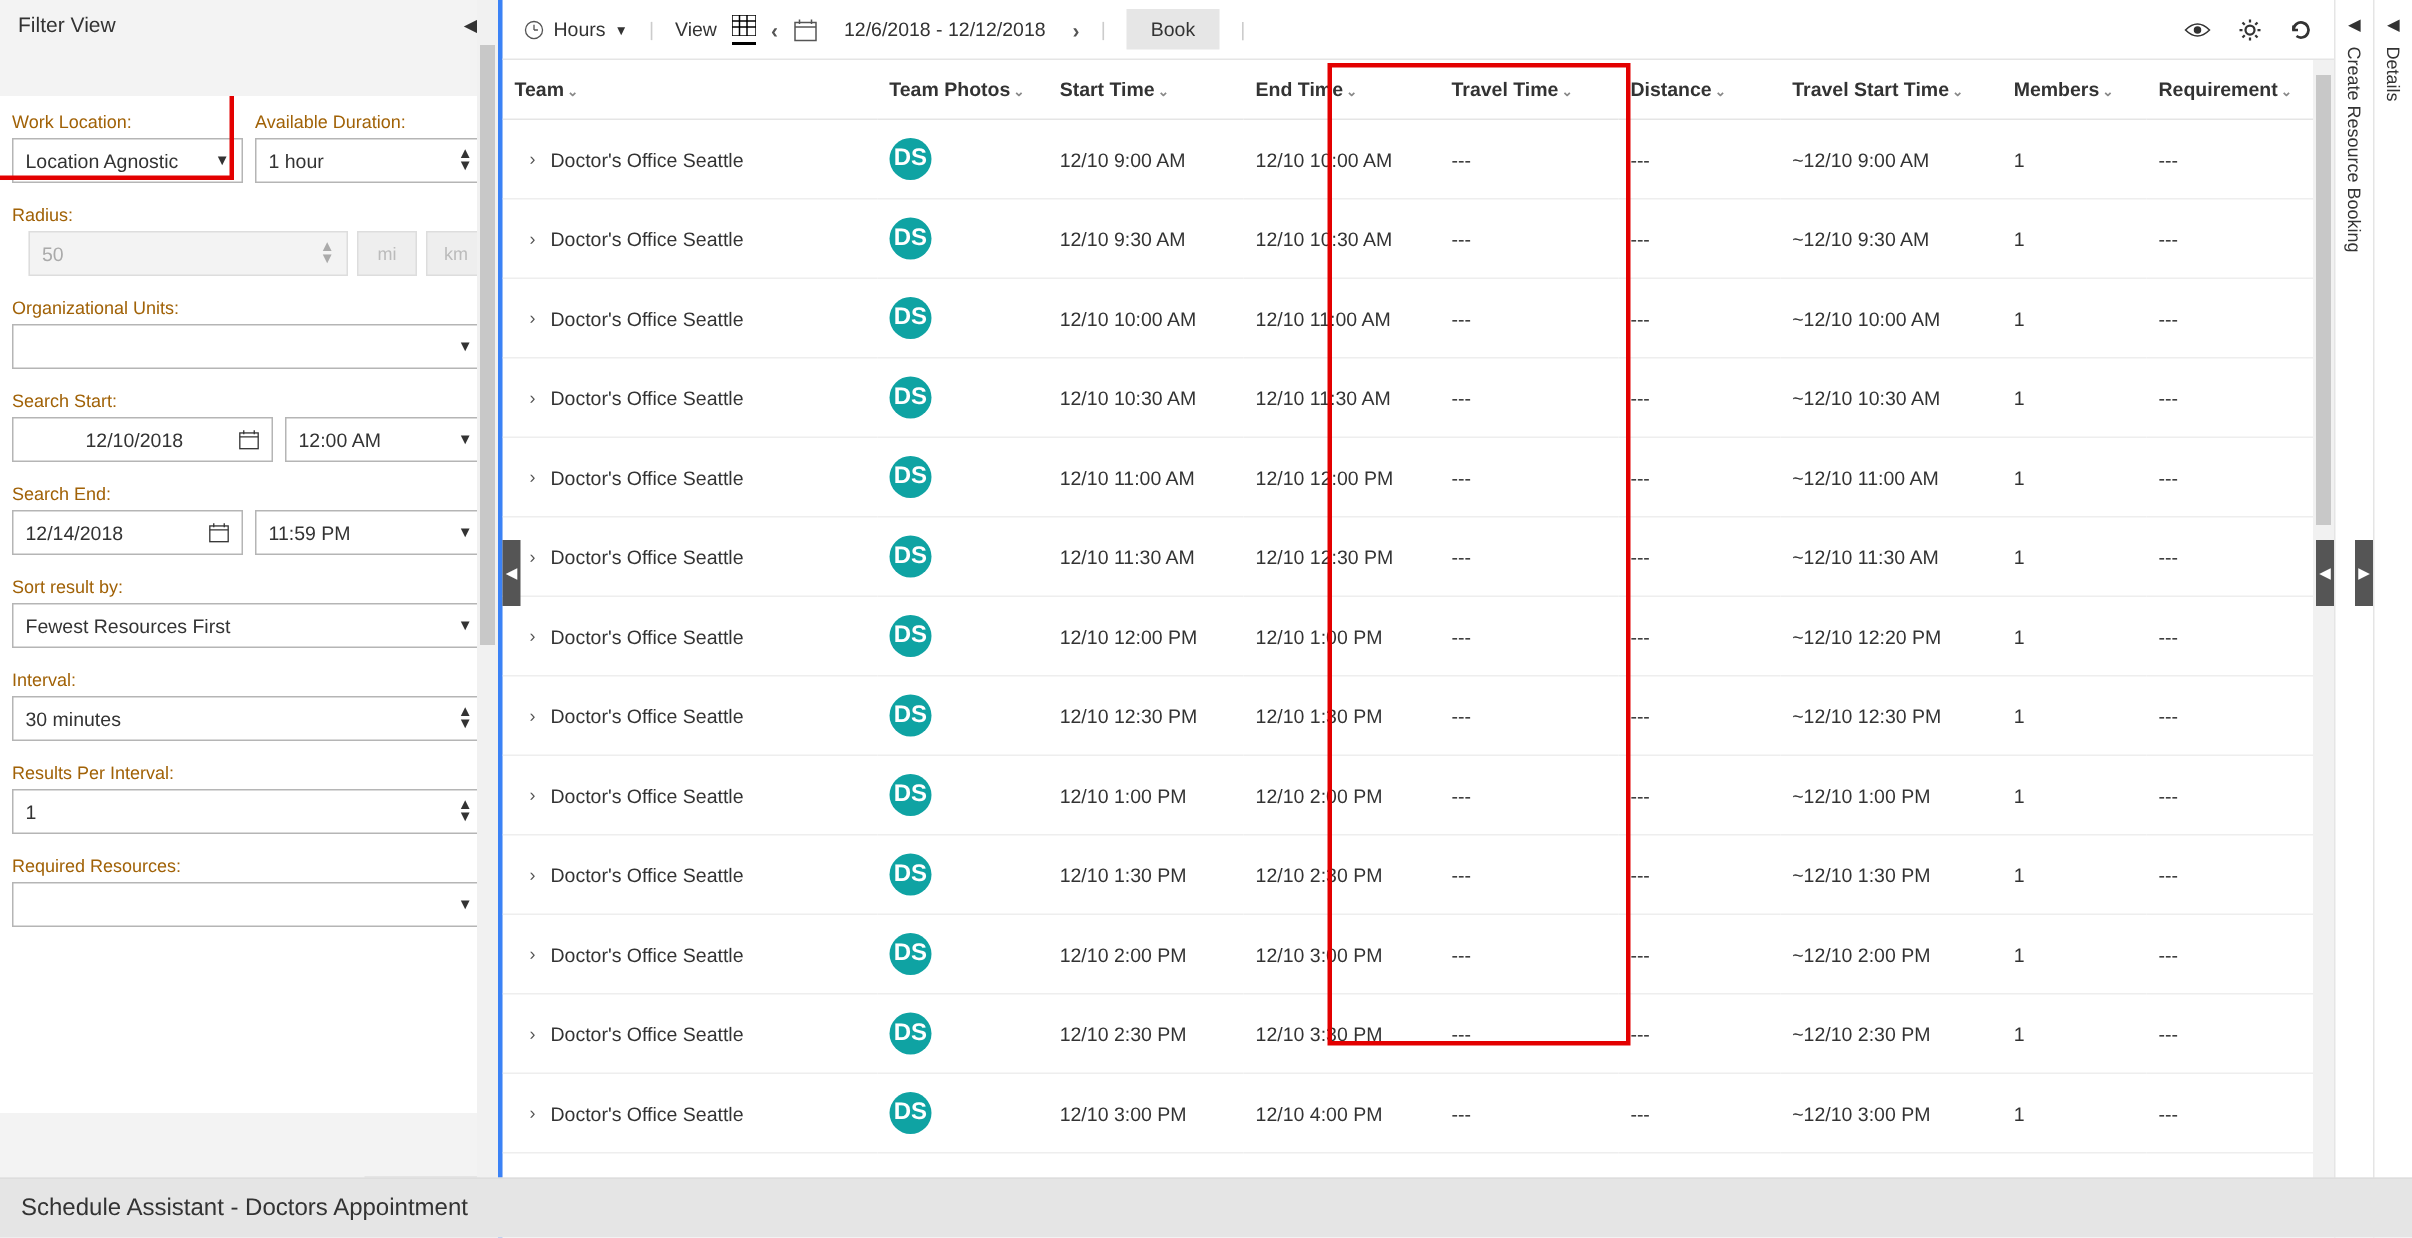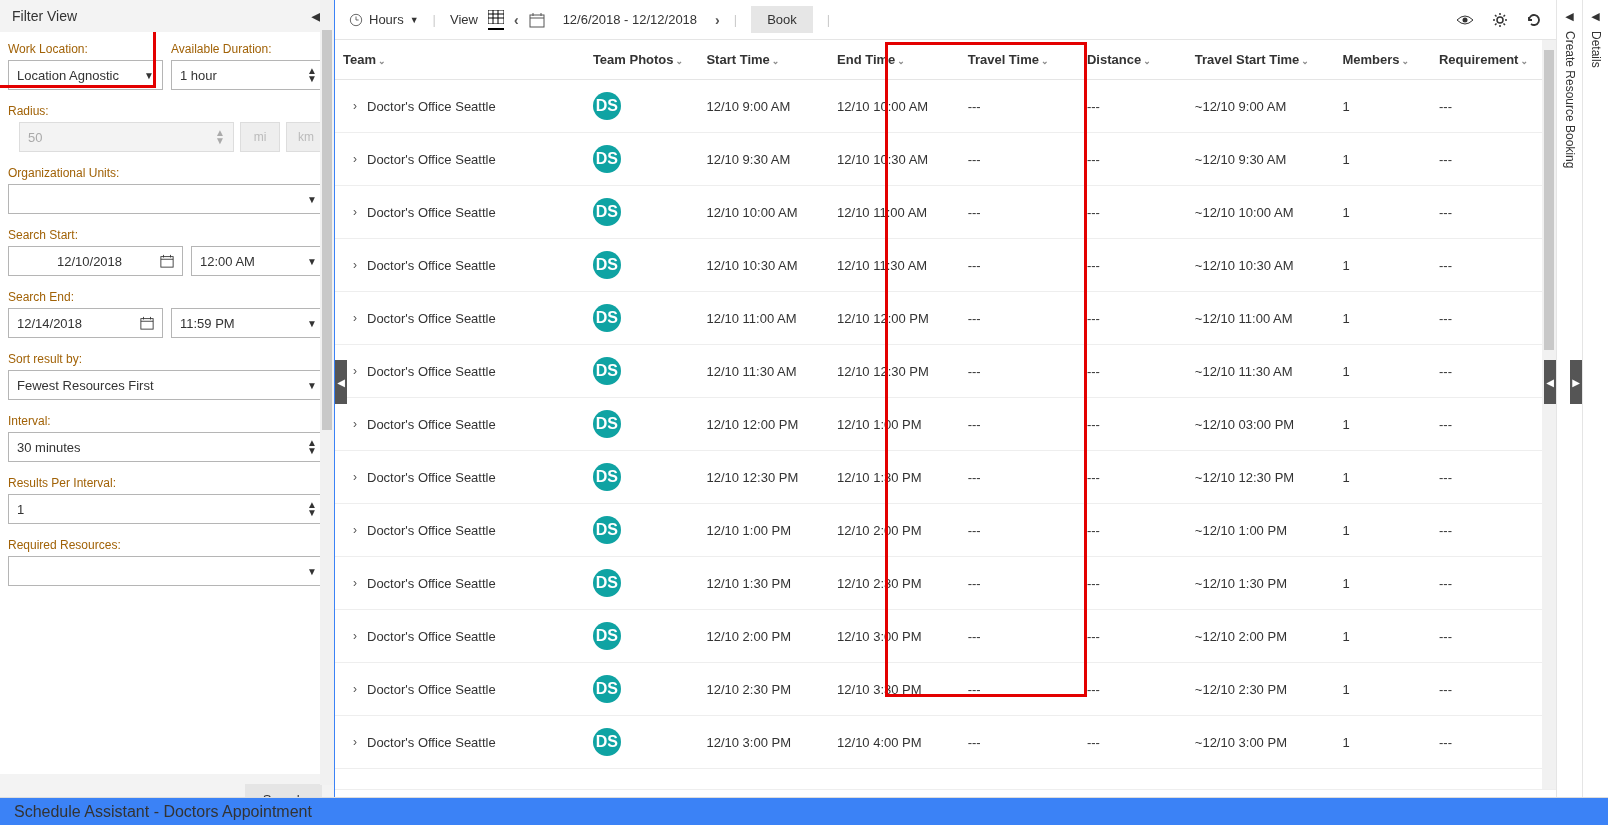--- a/index.html
+++ b/index.html
@@ -16,22 +16,23 @@
     width: 1608px;
     height: 825px;
     position: relative;
   }
   
   .left-panel {
     width: 335px;
     background: #f3f3f3;
     display: flex;
     flex-direction: column;
-    border-right: 1px solid #3b82f6;
+    border-right: 3px solid #3b82f6;
     position: relative;
+    gap: 32px;
   }
   .left-header {
     display: flex;
     align-items: center;
     justify-content: space-between;
     padding: 8px 12px;
     font-size: 14px;
   }
   .left-header .collapse {
     font-size: 14px;
@@ -185,26 +186,26 @@
   .rail .collapse-small { font-size: 11px; margin-bottom: 8px; }
   .rail .vtext {
     writing-mode: vertical-rl;
     font-size: 12px;
     color: #333;
   }
   
   .bottom-bar {
     position: absolute;
     left: 0; right: 0; bottom: 0;
-    height: 28px;
+    height: 40px;
     border-top: 1px solid #ddd;
     display: flex; align-items: center;
     padding: 0 14px;
     font-size: 16px;
-    background: #3b82f6;
+    background: #e5e5e5;
   }
   
   .collapse-handle {
     position: absolute;
     width: 12px; height: 44px;
     background: #555;
     display: flex; align-items: center; justify-content: center;
     color: #fff; font-size: 10px;
     top: 360px;
     z-index: 5;
@@ -558,21 +559,21 @@
                   <span>Doctor's Office Seattle</span>
                 </div>
               </td>
               <td>
                 <div class="avatar">DS</div>
               </td>
               <td>12/10 12:00 PM</td>
               <td>12/10 1:00 PM</td>
               <td>---</td>
               <td>---</td>
-              <td>~12/10 03:00 PM</td>
+              <td>~12/10 12:20 PM</td>
               <td>1</td>
               <td>---</td>
             </tr>
             <tr>
               <td>
                 <div class="team-cell">
                   <span class="chevron">›</span>
                   <span>Doctor's Office Seattle</span>
                 </div>
               </td>

